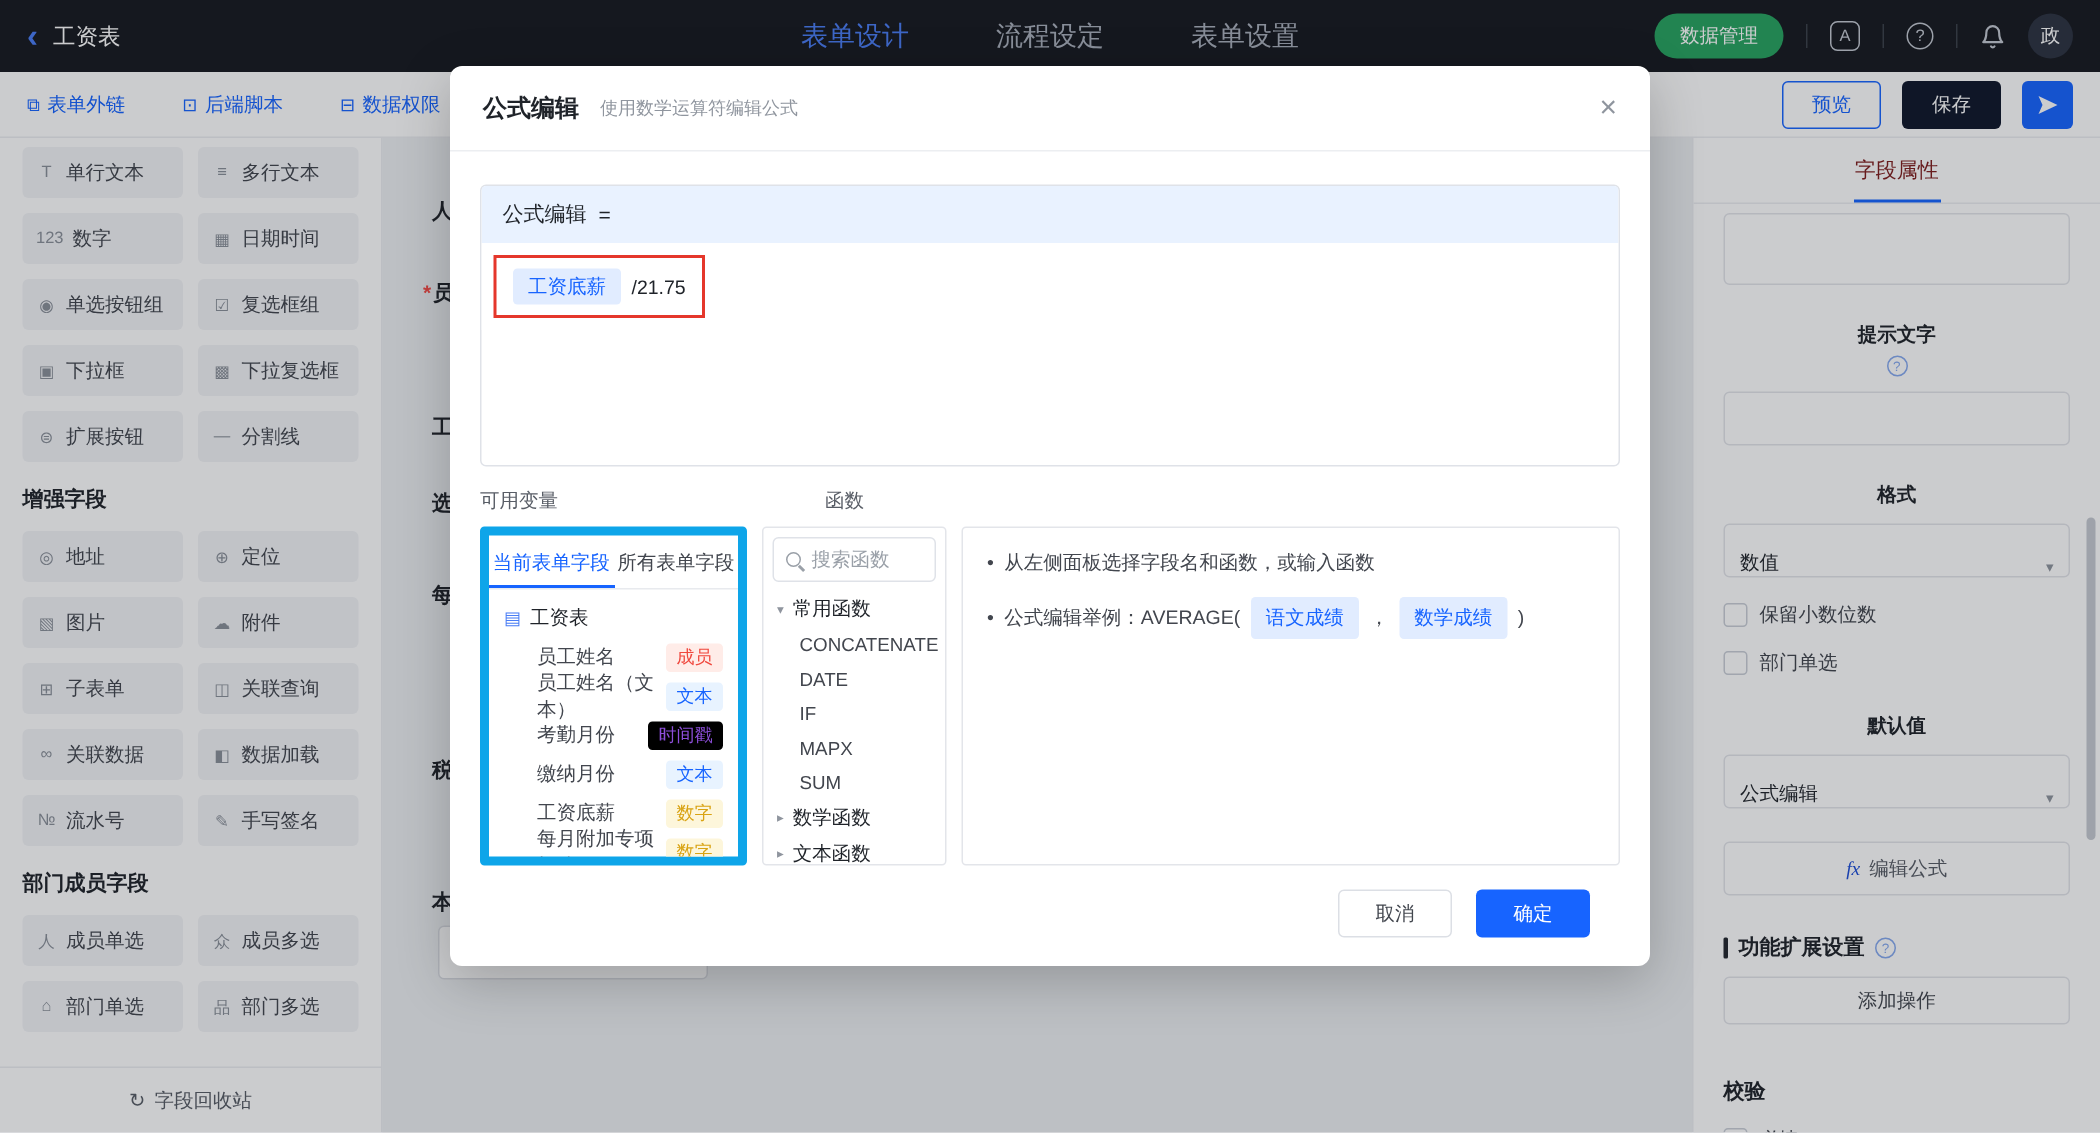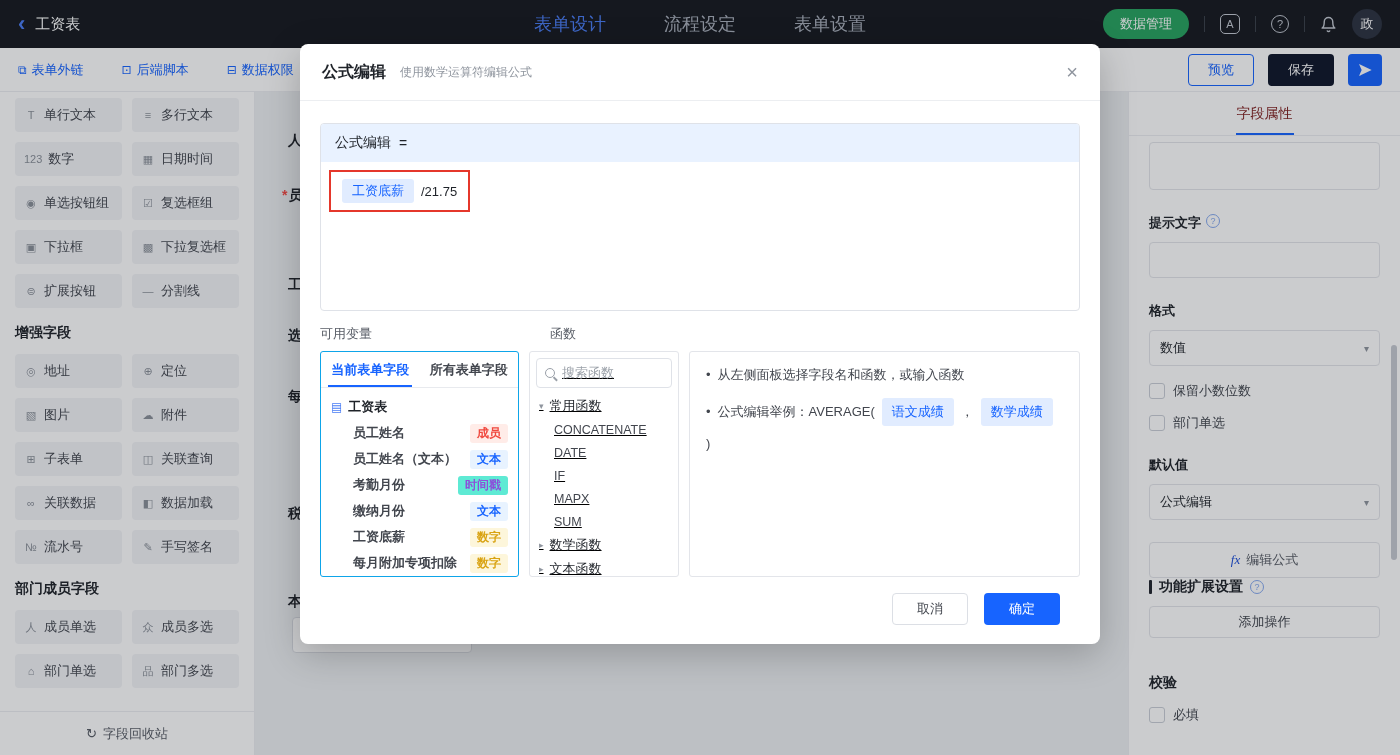--- a/index.html
+++ b/index.html
@@ -47,31 +47,31 @@
   .frag-input { position:absolute; background:#fff; border:1px solid #d9dce2; border-radius:4px; }
 
   
   .rightpanel { position:absolute; top:92px; right:0; width:272px; bottom:0; background:#fff; border-left:1px solid #eceef1; }
   .rp-tabs { height:44px; border-bottom:1px solid #eceef1; display:flex; }
   .rp-tab { flex:1; display:flex; align-items:center; justify-content:center; font-size:14px; color:#1f2329; position:relative; cursor:pointer; }
   .rp-tab.active { color:#7f1d1d; }
   .rp-tab.active::after { content:""; position:absolute; bottom:0; left:50%; transform:translateX(-50%); width:58px; height:2px; background:#1764ff; }
   .rp-body { padding:6px 20px 0; }
   .rp-emptybox { height:48px; border:1px solid #e3e5ea; border-radius:4px; }
-  .rp-label { font-size:13px; font-weight:700; color:#1f2329; margin:24px 0 10px; display:flex; align-items:flex-start; gap:5px; }
+  .rp-label { font-size:13px; font-weight:700; color:#1f2329; margin:24px 0 10px; display:flex; align-items:center; gap:5px;flex-direction:column; }
   .q-icon { width:14px; height:14px; border:1px solid #86a9ef; border-radius:50%; color:#86a9ef; font-size:9px; display:inline-flex; align-items:center; justify-content:center; font-weight:400; }
   .rp-input { height:36px; border:1px solid #e3e5ea; border-radius:4px; }
-  .rp-select { height:36px; border:1px solid #e3e5ea; border-radius:4px; display:flex; align-items:center; justify-content:space-between; padding:0 10px; font-size:13px; color:#1f2329; margin-top:8px; cursor:pointer; }
+  .rp-select { height:36px; border:1px solid #e3e5ea; border-radius:4px; display:flex; align-items:flex-end; justify-content:space-between; padding:0 10px; font-size:13px; color:#1f2329; margin-top:8px; cursor:pointer; }
   .chev { color:#8f959e; font-size:10px; }
   .rp-check { display:flex; align-items:center; gap:8px; font-size:13px; color:#42464e; margin-top:14px; cursor:pointer; }
   .cb { width:16px; height:16px; border:1px solid #c9ced6; border-radius:3px; background:#fff; flex:none; position:relative; }
   .rp-btn { height:36px; border:1px solid #e3e5ea; border-radius:4px; display:flex; align-items:center; justify-content:center; font-size:13px; color:#585d66; background:#fff; margin-top:22px; cursor:pointer; }
   .rp-btn.small { height:32px; margin-top:10px; color:#42464e; }
   .fx-i { font-style:italic; font-family:"Liberation Serif","DejaVu Serif",serif; margin-right:6px; color:#1d4ed8; }
-  .rp-section { display:flex; align-items:center; gap:7px; font-size:14px; font-weight:700; color:#1f2329; }
+  .rp-section { display:flex; align-items:center; gap:7px; font-size:14px; font-weight:700; color:#1f2329; margin-top:26px; }
   .rp-section.with-bar::before { content:""; width:3px; height:14px; background:#22262e; border-radius:1px; }
   .rp-section.validate { margin-top:36px; }
   .rp-scroll { position:absolute; right:3px; top:253px; width:6px; height:215px; background:#c6cad1; border-radius:3px; cursor:grab; }
 
   
   .overlay { position:absolute; inset:0; background:rgba(18,23,32,0.22); z-index:40; }
   .modal { position:absolute; left:300px; top:44px; width:800px; height:600px; background:#fff; border-radius:8px; z-index:50; box-shadow:0 10px 36px rgba(0,0,0,0.22); }
   .modal-header { height:57px; border-bottom:1px solid #eceef1; display:flex; align-items:center; padding:0 22px; gap:14px; }
   .m-title { font-size:16px; font-weight:700; color:#1f2329; }
   .m-sub { font-size:12px; color:#8f959e; }
@@ -79,35 +79,35 @@
   .m-body { padding:22px 20px 0; }
   .f-editor { border:1px solid #dfe2e8; border-radius:4px; height:188px; overflow:hidden; }
   .f-head { height:38px; background:#e9f2ff; display:flex; align-items:center; padding:0 14px; font-size:14px; color:#1f2329; gap:8px; }
   .f-body { padding:8px; background:#fff; }
   .red-box { display:inline-flex; align-items:center; border:2px solid #e5372b; padding:7px 11px; gap:7px; }
   .chip { background:#e1ecff; color:#1764ff; font-size:13px; padding:3px 10px; border-radius:3px; white-space:nowrap; }
   .f-rest { font-size:13px; color:#1f2329; }
   .m-col-labels { display:flex; margin:14px 0 8px; font-size:13px; color:#585d66; }
   .m-col-labels .cl1 { width:230px; }
   .m-panels { display:flex; gap:10px; height:226px; }
-  .p-vars { width:199px; border:1px solid #0ea5e9; border-radius:3px; overflow:hidden;font-weight:bold; }
-  .p-funcs { width:150px; border:1px solid #e3e5ea; border-radius:3px; overflow:hidden;text-decoration:underline; }
+  .p-vars { width:178px; border:6px solid #0ea5e9; border-radius:3px; overflow:hidden; }
+  .p-funcs { width:123px; border:1px solid #e3e5ea; border-radius:3px; overflow:hidden; }
   .p-help { flex:1; border:1px solid #e3e5ea; border-radius:3px; padding:12px 16px; overflow:hidden; }
   .v-tabs { height:36px; border-bottom:1px solid #e8eaee; display:flex; }
   .v-tab { flex:1; display:flex; align-items:center; justify-content:center; font-size:13px; color:#42464e; position:relative; cursor:pointer; }
   .v-tab.active { color:#1764ff; }
   .v-tab.active::after { content:""; position:absolute; bottom:0; left:50%; transform:translateX(-50%); width:84px; height:2px; background:#1764ff; }
   .v-tree { padding:6px 10px 0; font-size:13px; }
   .v-root { display:flex; align-items:center; gap:6px; color:#1f2329; height:26px; cursor:pointer; }
   .doc-ic { color:#4a7df5; font-size:12px; }
   .v-item { display:flex; align-items:center; height:26px; padding-left:22px; color:#42464e; justify-content:space-between; cursor:pointer; }
   .tag { font-size:12px; padding:1px 7px; border-radius:3px; flex:none; }
   .tag.member { background:#ffece8; color:#f0483e; }
   .tag.text { background:#e8f3ff; color:#1764ff; }
-  .tag.time { background:#5eead4; color:#8d4eda; }
+  .tag.time { background:#000000; color:#8d4eda; }
   .tag.number { background:#fdf6db; color:#d9a313; }
   .search-box { margin:6px; height:30px; border:1px solid #dfe2e8; border-radius:4px; display:flex; align-items:center; padding:0 8px; gap:7px; color:#9aa0a8; font-size:13px; cursor:text; }
   .mag { width:10px; height:10px; border:1.5px solid #9aa0a8; border-radius:50%; position:relative; flex:none; }
   .mag::after { content:""; position:absolute; width:5px; height:1.5px; background:#9aa0a8; transform:rotate(45deg); right:-4px; bottom:-2px; }
   .f-group { display:flex; align-items:center; gap:6px; height:24px; padding:0 9px; font-size:13px; color:#1f2329; cursor:pointer; }
   .f-caret { color:#8f959e; font-size:9px; }
   .f-item { height:23px; display:flex; align-items:center; padding-left:24px; font-size:12.5px; color:#42464e; cursor:pointer; }
   .h-row { display:flex; gap:7px; font-size:13px; color:#42464e; margin-bottom:12px; line-height:22px; align-items:center; flex-wrap:wrap; }
   .m-footer { display:flex; justify-content:flex-end; gap:16px; padding:16px 20px 0; }
   .btn-cancel { width:76px; height:32px; border:1px solid #dcdfe5; border-radius:4px; background:#fff; color:#42464e; font-size:13px; display:flex; align-items:center; justify-content:center; cursor:pointer; }

